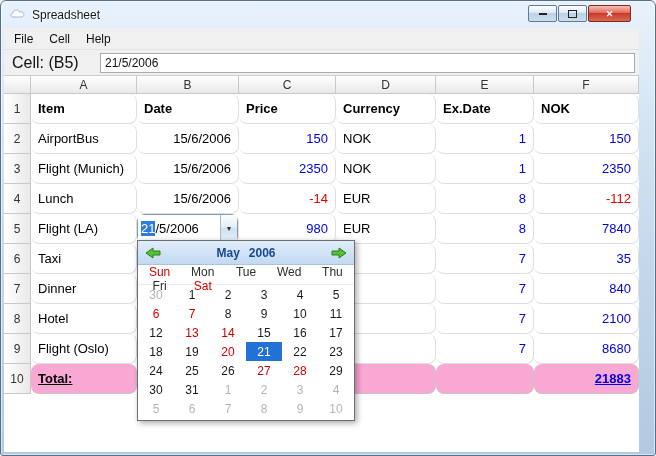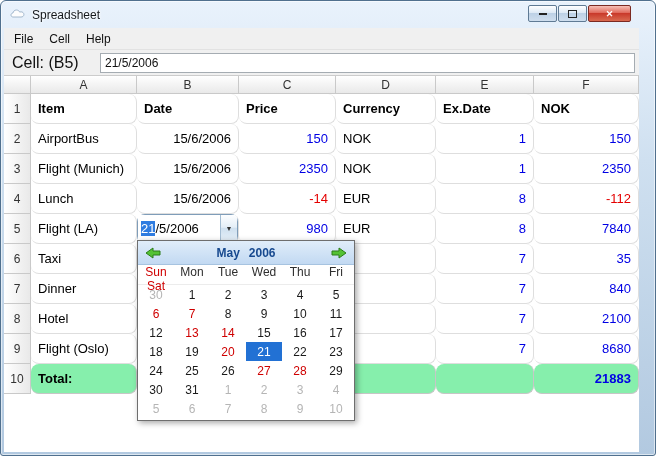--- a/index.html
+++ b/index.html
@@ -49,39 +49,39 @@
   .data-row { height:30px; }
   .rh { background:linear-gradient(90deg,#ffffff,#e9e9e9); border-right:1px solid #c9c9c9;
     border-bottom:1px solid #c9c9c9; display:flex; align-items:center; justify-content:center;
     font-size:12px; color:#333; }
   .td { border-right:1px solid #dedede; border-bottom:1px solid #dedede; display:flex;
     align-items:center; padding:0 7px; font-size:13px; color:#000; overflow:hidden; white-space:nowrap;border-radius:8px; }
   .td.num { justify-content:flex-end; }
   .pos { color:#0000e4; }
   .neg { color:#e40000; }
   .bold { font-weight:bold; }
-  .total-row .td { background:#86efac; border-right-color:#c6c6c6; border-bottom-color:#c6c6c6; font-weight:bold; }
+  .total-row .td { background:#f9a8d4; border-right-color:#c6c6c6; border-bottom-color:#c6c6c6; font-weight:bold;text-decoration:underline; }
 
   
   .editor-cell { padding:0 !important; }
   .date-editor { width:100%; height:100%; border:1px solid #7f9db9; background:#fff; display:flex; }
   .editor-text { flex:1; display:flex; align-items:center; padding-left:3px; font-size:13px; color:#000; }
   .sel-part { background:#2f7ce0; color:#fff; }
   .drop-btn { width:17px; border-left:1px solid #a3bcd2; display:flex; align-items:center; justify-content:center;
     background:linear-gradient(#fdfeff,#e4eef7 45%,#cfe0ef 50%,#e7f1f9); }
   .drop-arrow { font-size:7px; color:#333; line-height:1; }
 
   
   .calendar { position:absolute; left:136px; top:239px; width:218px; background:#fff;
     border:1px solid #6e6e6e; box-shadow:2px 2px 6px rgba(0,0,0,.35); z-index:10; }
   .cal-nav { height:24px; background:linear-gradient(#e0edfa,#c2d9f2); border-bottom:1px solid #a6c3e0;
     display:flex; align-items:center; padding:0 5px; }
   .nav-arrow { width:20px; height:14px; display:flex; align-items:center; justify-content:center; }
   .cal-title { flex:1; display:flex; justify-content:center; gap:9px; font-size:12px; font-weight:bold; color:#17498f; }
-  .cal-daynames { display:grid; grid-template-columns:repeat(6,1fr); height:20px; border-bottom:1px solid #ececec; }
+  .cal-daynames { display:grid; grid-template-columns:repeat(5,1fr); height:20px; border-bottom:1px solid #ececec; }
   .dn { display:flex; align-items:center; justify-content:center; font-size:12px; color:#2e2e2e; }
   .cal-grid { display:grid; grid-template-columns:repeat(6,1fr); grid-auto-rows:19px; padding-bottom:2px; }
   .cc { display:flex; align-items:center; justify-content:center; font-size:12px; color:#1a1a1a; }
   .out { color:#b5b5b5 !important; }
   .wknd { color:#cf0000; }
   .sel { background:#2271d4; color:#fff !important; }
 </style>
 </head>
 <body>
 

